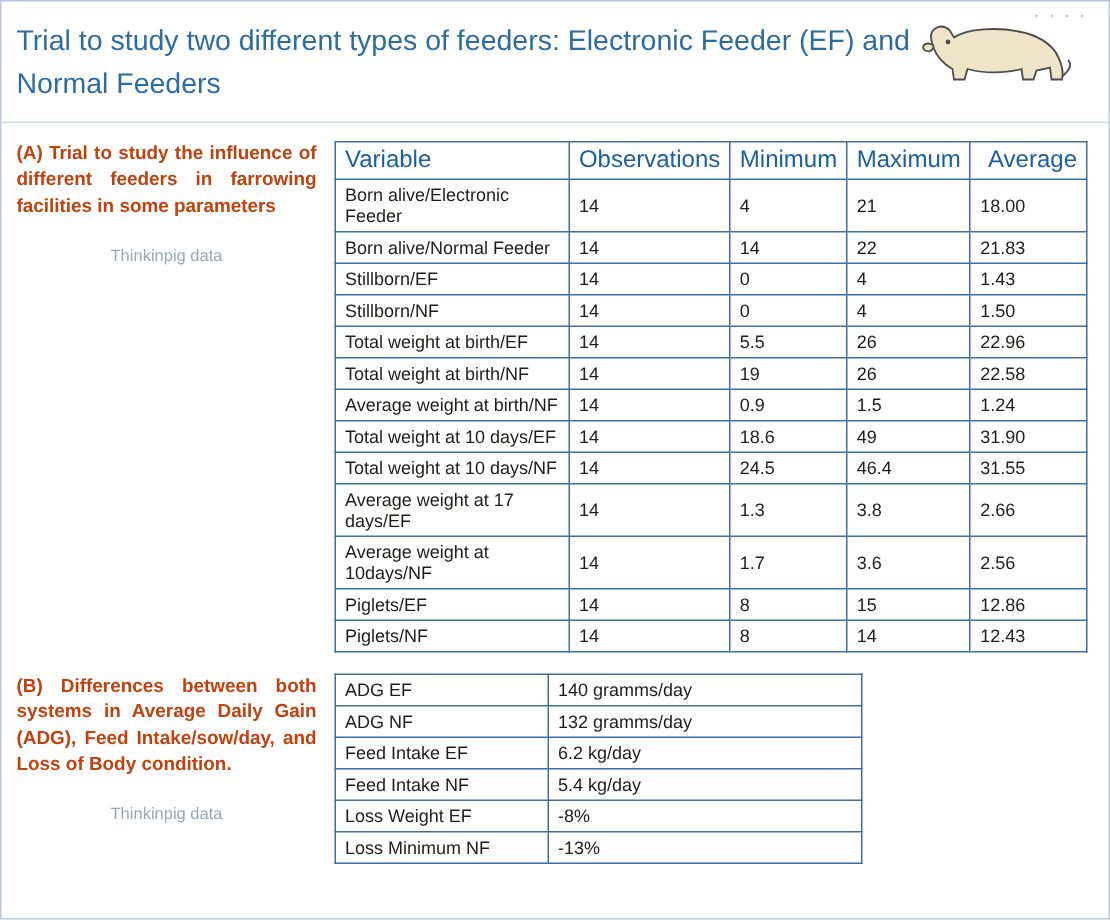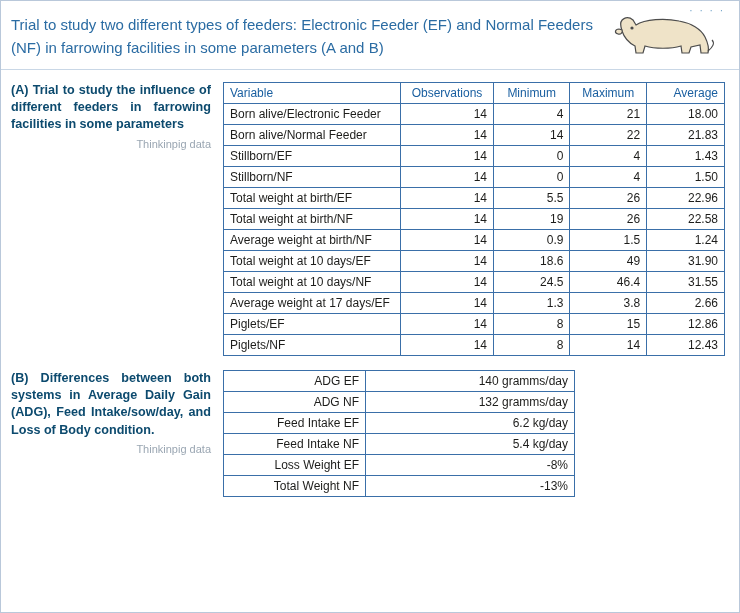--- a/index.html
+++ b/index.html
@@ -23,21 +23,21 @@
     background: #ffffff;
   }
   
   .header {
     position: relative;
     padding: 12px 14px 10px 10px;
     min-height: 60px;
     box-sizing: border-box;
   }
   .header-title {
-    font-size: 15px;
+    font-size: 19px;
     line-height: 1.55;
     color: #2b6ca3;
     font-weight: 400;
     width: 600px;
   }
   .header-title .line {
     display: block;
   }
   .pig-wrap {
     position: absolute;
@@ -72,92 +72,91 @@
   .caption {
     width: 212px;
     flex: 0 0 212px;
     padding-right: 12px;
     box-sizing: border-box;
     text-align: justify;
   }
   .caption-title {
     font-size: 12.6px;
     font-weight: bold;
-    color: #0c4a6e;
+    color: #c2410c;
     line-height: 1.38;
     text-align: justify;
   }
   .caption-sub {
-    margin-top: 4px;
+    margin-top: 19px;
     font-size: 11px;
     color: #9aa6b2;
     font-weight: normal;
-    text-align: right;
+    text-align: center;
   }
   .table-wrap {
     flex: 1 1 auto;
   }
   table {
     border-collapse: collapse;
     width: 100%;
     font-size: 12px;
     color: #1d1d1b;
   }
   table.data-a th, table.data-a td {
     border: 1px solid #3a6fa8;
     padding: 3px 6px;
     height: 20px;
     box-sizing: border-box;
   }
   table.data-a th {
     color: #1a5fa0;
     font-weight: normal;
     text-align: center;
-    font-size: 12px;
+    font-size: 16px;
   }
   table.data-a th.var-col,
   table.data-a td.var-col {
     text-align: left;
     width: 186px;
   }
   table.data-a td.num {
-    text-align: right;
+    text-align: left;
   }
   table.data-a th.obs { width: 94px; }
   table.data-a th.min { width: 78px; }
   table.data-a th.max { width: 78px; }
   table.data-a th.avg { width: 80px; text-align: right; }
 
   table.data-b {
     width: 352px;
   }
   table.data-b td {
     border: 1px solid #3a6fa8;
     padding: 3px 6px;
     height: 21px;
     box-sizing: border-box;
-    text-align: right;
+    text-align: left;
     font-size: 12px;
     color: #1d1d1b;
   }
   table.data-b td.label-col { width: 142px; }
   .section-b {
     padding-top: 14px;
   }
 </style>
 </head>
 <body>
 
 <div class="page">
 
   <div class="header">
     <div class="dots">· · · ·</div>
     <div class="header-title">
       <span class="line">Trial to study two different types of feeders:  Electronic Feeder (EF) and Normal Feeders</span>
-      <span class="line">(NF) in farrowing facilities in some parameters (A and B)</span>
     </div>
     <div class="pig-wrap">
       <svg width="116" height="54" viewBox="0 0 116 54" xmlns="http://www.w3.org/2000/svg">
         <g fill="#efe3c8" stroke="#4c4c4c" stroke-width="1.2">
           <path d="M16 20 C14 12, 22 8, 28 13 L31 18 C40 12, 60 11, 74 14 C86 16, 96 22, 100 30 C103 36, 104 42, 103 46 L96 46 L95 38 L86 40 L84 46 L77 46 L76 39 C66 42, 50 42, 40 39 L38 46 L31 46 L30 39 C24 36, 19 30, 17 24 Z"></path>
         </g>
         <circle cx="27" cy="21" r="1.6" fill="#4c4c4c"></circle>
         <path d="M14 22 C10 22, 9 26, 13 27 C16 28, 18 25, 17 23 Z" fill="#efe3c8" stroke="#4c4c4c" stroke-width="1.2"></path>
         <path d="M103 44 C108 40, 110 36, 107 33" fill="none" stroke="#4c4c4c" stroke-width="1.2"></path>
       </svg>
@@ -246,20 +245,27 @@
             <td class="num">31.55</td>
           </tr>
           <tr>
             <td class="var-col">Average weight at 17 days/EF</td>
             <td class="num">14</td>
             <td class="num">1.3</td>
             <td class="num">3.8</td>
             <td class="num">2.66</td>
           </tr>
           <tr>
+            <td class="var-col">Average weight at 10days/NF</td>
+            <td class="num">14</td>
+            <td class="num">1.7</td>
+            <td class="num">3.6</td>
+            <td class="num">2.56</td>
+          </tr>
+          <tr>
             <td class="var-col">Piglets/EF</td>
             <td class="num">14</td>
             <td class="num">8</td>
             <td class="num">15</td>
             <td class="num">12.86</td>
           </tr>
           <tr>
             <td class="var-col">Piglets/NF</td>
             <td class="num">14</td>
             <td class="num">8</td>
@@ -293,21 +299,21 @@
           </tr>
           <tr>
             <td class="label-col">Feed Intake NF</td>
             <td>5.4 kg/day</td>
           </tr>
           <tr>
             <td class="label-col">Loss Weight EF</td>
             <td>-8%</td>
           </tr>
           <tr>
-            <td class="label-col">Total Weight NF</td>
+            <td class="label-col">Loss Minimum NF</td>
             <td>-13%</td>
           </tr>
         </tbody>
       </table>
     </div>
   </div>
 
 </div>
 
 </body></html>

